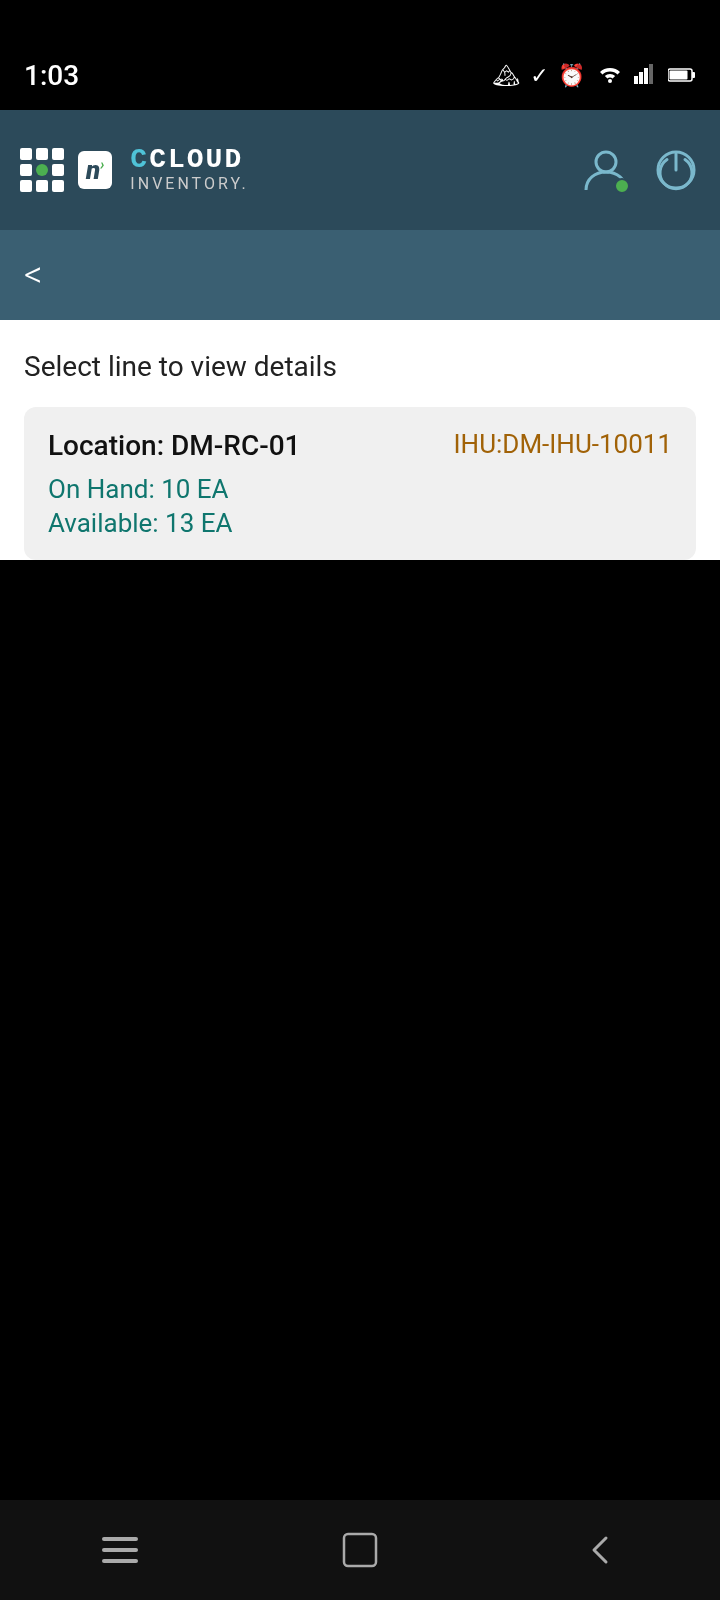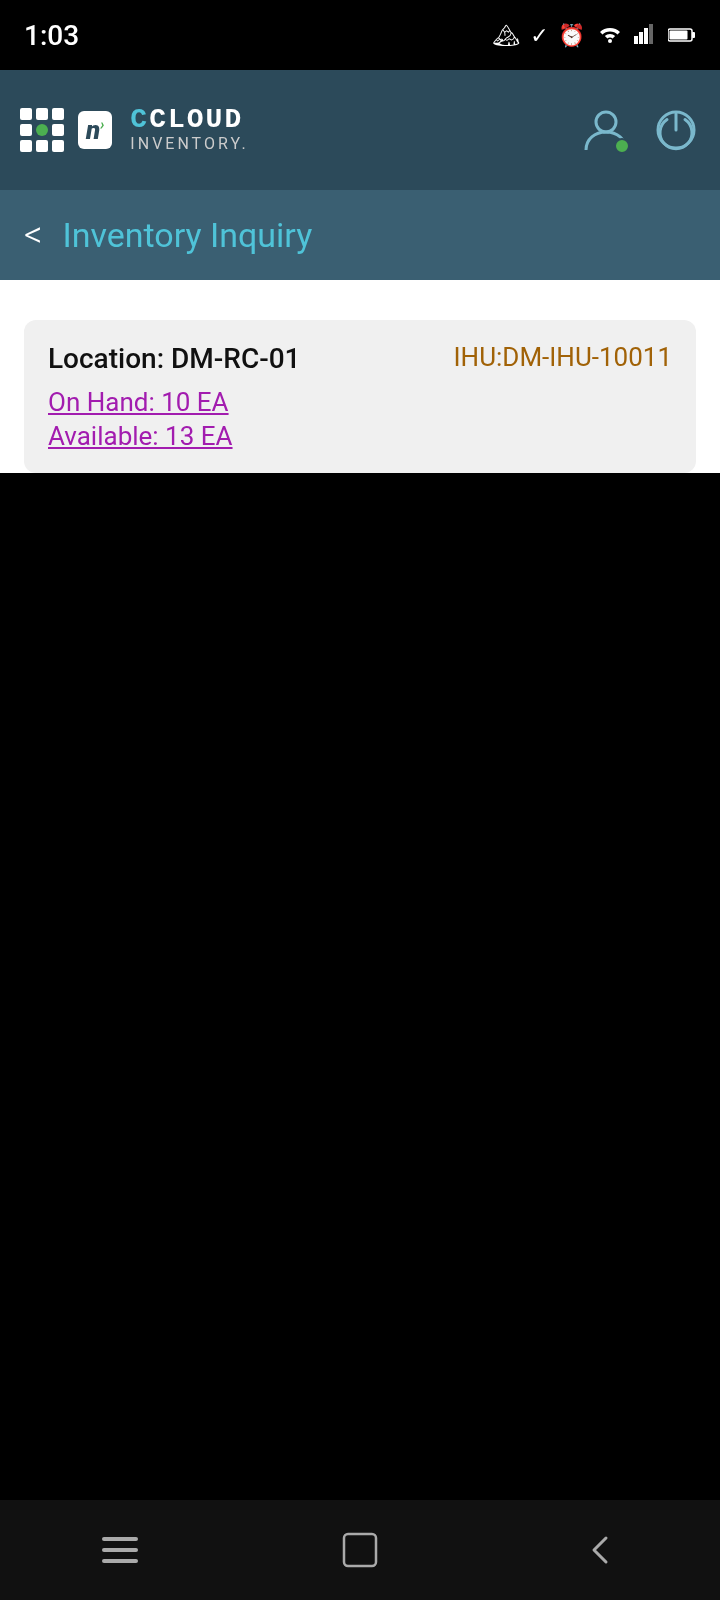--- a/index.html
+++ b/index.html
@@ -15,20 +15,21 @@
 
     
     .status-bar {
       width: 720px;
       height: 70px;
       background: #000;
       display: flex;
       align-items: center;
       justify-content: space-between;
       padding: 0 24px;
+      margin-top: 40px;
     }
     .status-time {
       color: #fff;
       font-size: 28px;
       font-weight: 500;
     }
     .status-icons {
       display: flex;
       align-items: center;
       gap: 10px;
@@ -189,23 +190,22 @@
       font-weight: 500;
       color: #111;
     }
     .card-ihu {
       font-size: 26px;
       color: #a16207;
       font-weight: 400;
     }
     .card-detail {
       font-size: 26px;
-      color: #a21caf;
+      color: #0f766e;
       margin-top: 4px;
-      text-decoration: underline;
     }
 
     
     .bottom-nav {
       position: absolute;
       bottom: 0;
       left: 0;
       width: 720px;
       height: 100px;
       background: #111;
@@ -311,24 +311,24 @@
     <svg class="power-icon" viewBox="0 0 48 48" fill="none">
       <circle cx="24" cy="24" r="18" stroke="#7ab8cc" stroke-width="3" fill="none"></circle>
       <line x1="24" y1="8" x2="24" y2="24" stroke="#7ab8cc" stroke-width="3" stroke-linecap="round"></line>
       <path d="M15 13.5A16 16 0 1 0 33 13.5" stroke="#7ab8cc" stroke-width="3" fill="none" stroke-linecap="round"></path>
     </svg>
   </div>
 </div>
 
 <div class="page-header">
   <span class="back-btn">&lt;</span>
-  <span class="page-title">Inventory Inquiry</span>
 </div>
 
 <div class="main-content">
+  <div class="info-line">Select line to view details</div>
 
   <div class="inventory-card">
     <div class="card-row-top">
       <span class="card-location">Location: DM-RC-01</span>
       <span class="card-ihu">IHU:DM-IHU-10011</span>
     </div>
     <div class="card-detail">On Hand: 10 EA</div>
     <div class="card-detail">Available: 13 EA</div>
   </div>
 </div>

